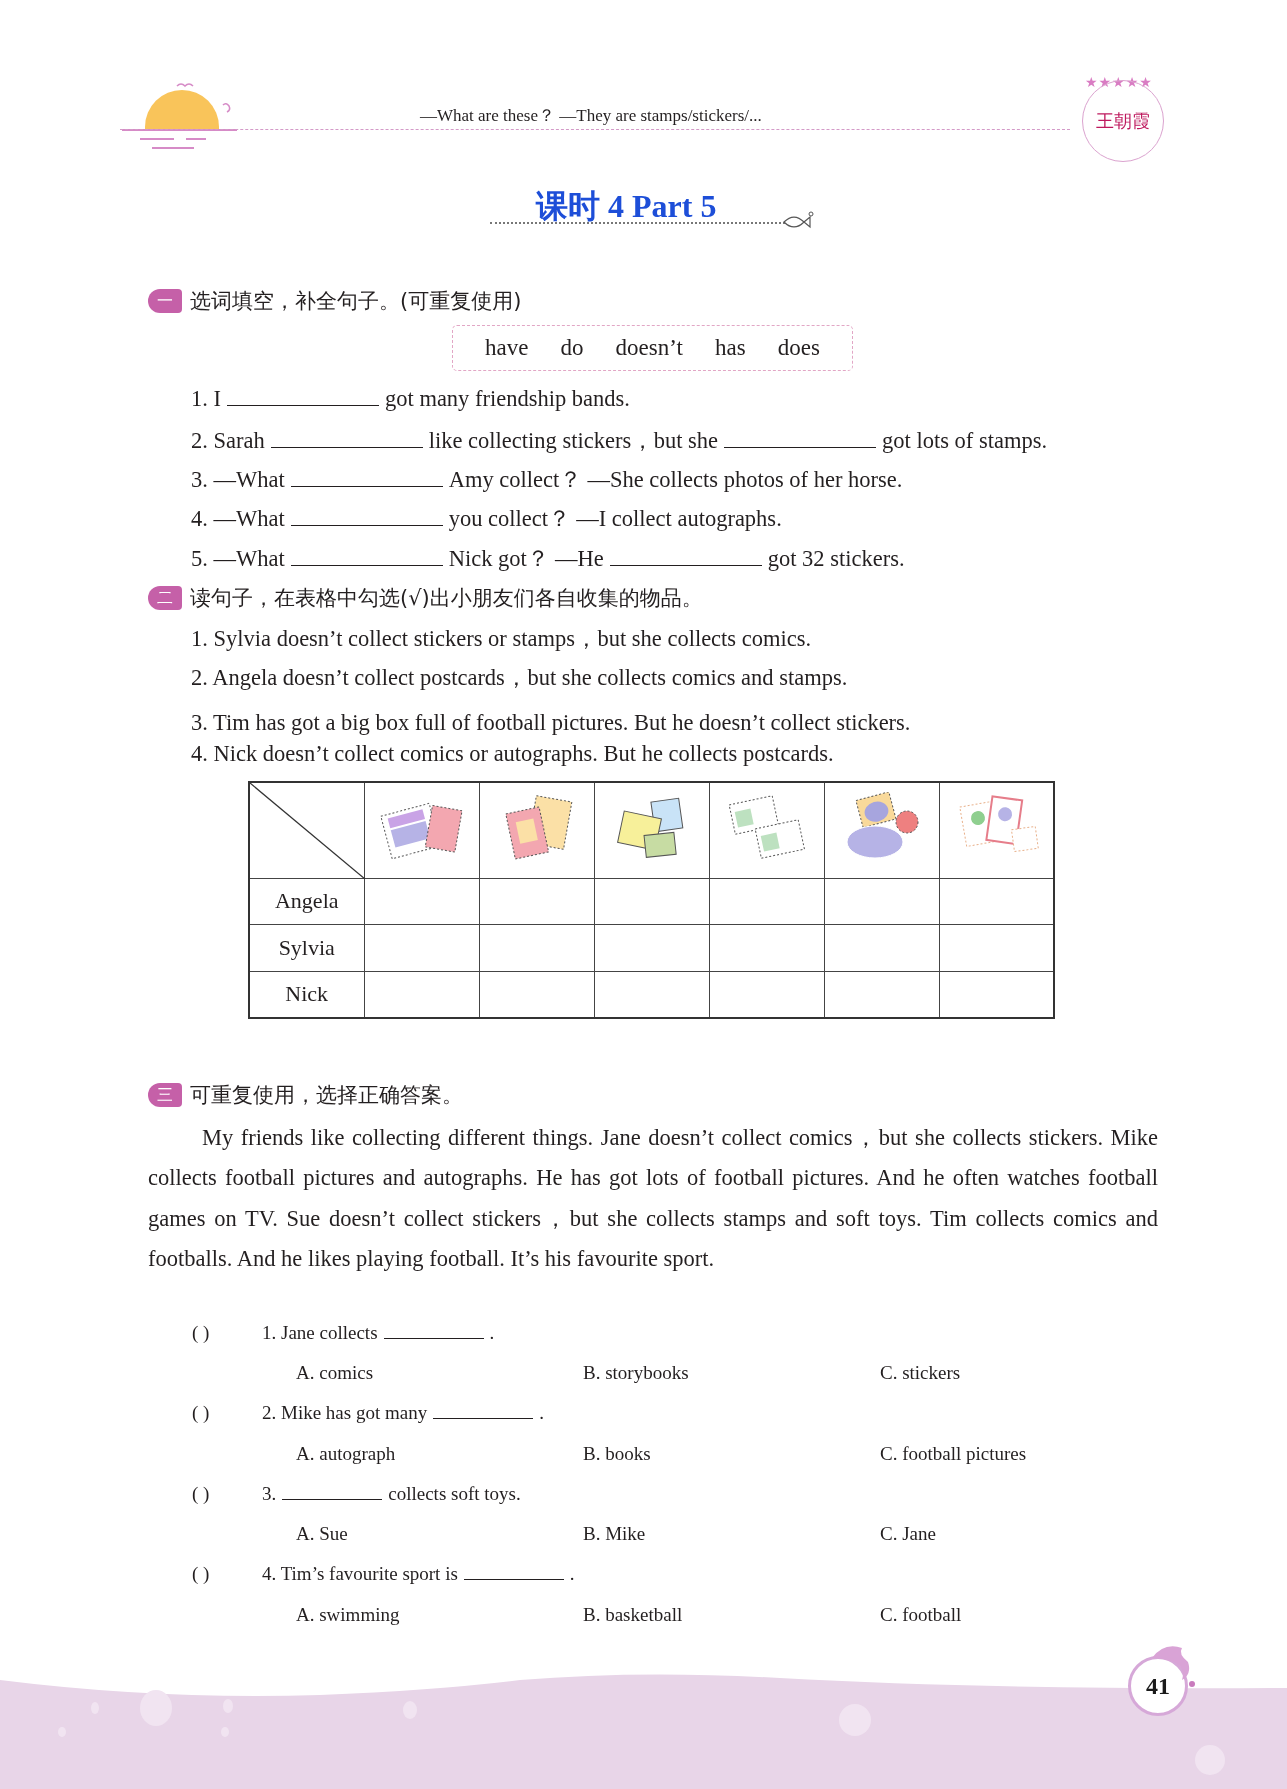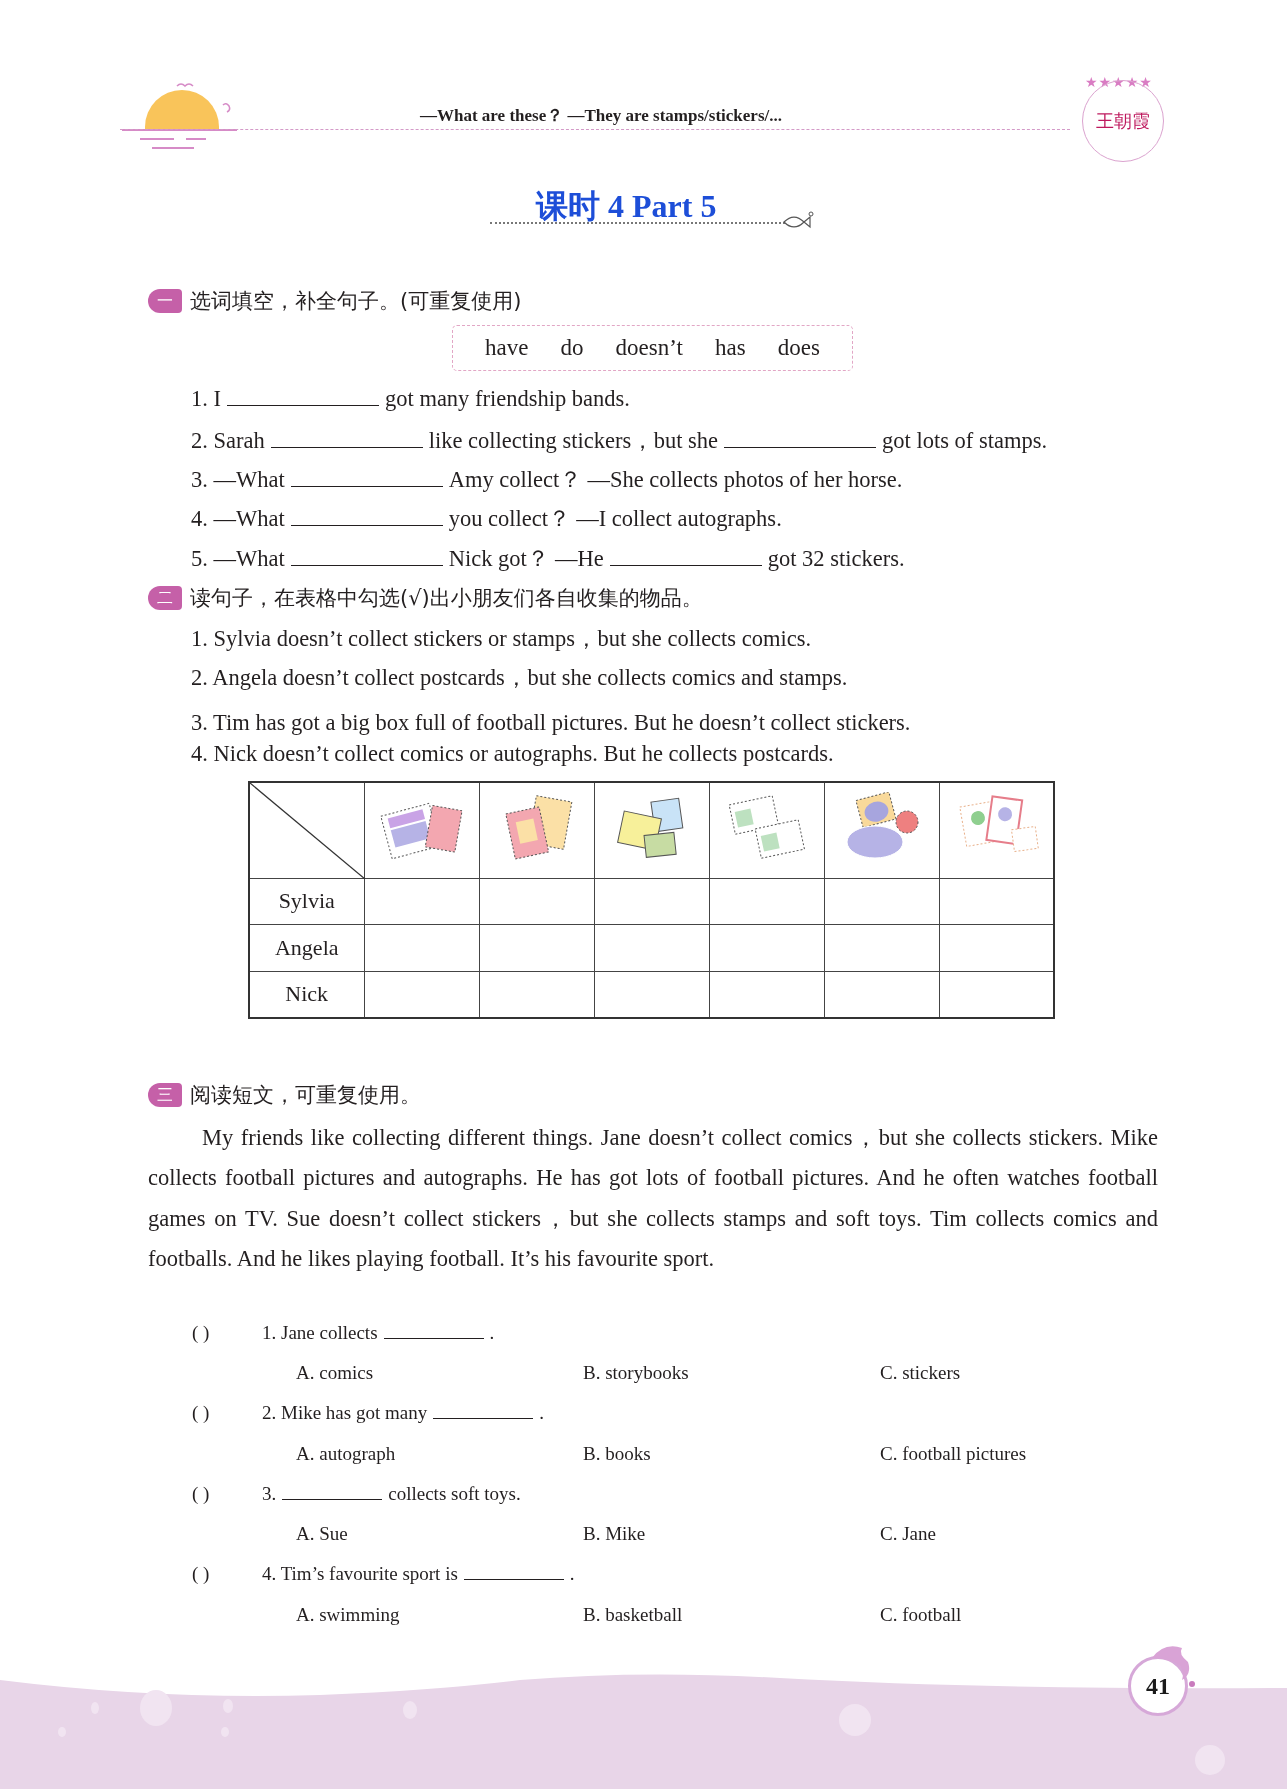--- a/index.html
+++ b/index.html
@@ -6,21 +6,21 @@
   body { width: 1287px; height: 1789px; background: #fff; position: relative; overflow: hidden;
          font-family: "Liberation Serif", "DejaVu Serif", serif; color: #231f20; }
   .abs { position: absolute; }
   .serif { font-family: "Liberation Serif", "DejaVu Serif", serif; }
   .sans { font-family: "DejaVu Sans", "Liberation Sans", sans-serif; }
 
   
   .header-line { left: 120px; top: 129px; width: 950px; border-top: 1.5px dashed #d49ac8; }
   .sun { left: 145px; top: 90px; width: 74px; height: 39px; background: #f9c45a; border-radius: 37px 37px 0 0; }
   .sun-line { height: 2px; background: #d68bc7; }
-  .header-text { left: 420px; top: 104px; font-size: 17px; color: #231f20; font-weight: bold; }
+  .header-text { left: 420px; top: 104px; font-size: 17px; color: #231f20; }
   .badge { left: 1082px; top: 80px; width: 82px; height: 82px; border: 1.5px solid #dba3cf; border-radius: 50%;
            display:flex; align-items:center; justify-content:center; color:#be185d; font-size: 18px; }
   .badge-stars { left: 1085px; top: 74px; color: #d97cc3; font-size: 14px; letter-spacing: 1px; }
 
   
   .title { left: 536px; top: 185px; font-size: 32px; font-weight: bold; color: #1d4ed8; }
   .title-line { left: 490px; top: 222px; width: 295px; border-top: 2px dotted #777; }
   .fish { left: 784px; top: 210px; font-size: 20px; color: #555; }
 
   
@@ -192,30 +192,30 @@
               <rect x="38" y="6" width="30" height="44" fill="#fff" stroke="#e67d8a" stroke-width="2"></rect>
               <circle cx="53" cy="22" r="7" fill="#b6b3e6"></circle>
             </g>
         <g transform="rotate(-8 74 48)">
               <rect x="62" y="36" width="24" height="22" fill="#fff" stroke="#e8b08a" stroke-dasharray="2,2"></rect>
             </g>
       </svg>
     </td>
   </tr>
   <tr class="row">
+    <td>Angela</td>
+    <td></td>
+        <td></td>
+        <td></td>
+        <td></td>
+        <td></td>
+        <td></td>
+  </tr>
+  <tr class="row">
     <td>Sylvia</td>
-    <td></td>
-        <td></td>
-        <td></td>
-        <td></td>
-        <td></td>
-        <td></td>
-  </tr>
-  <tr class="row">
-    <td>Angela</td>
     <td></td>
         <td></td>
         <td></td>
         <td></td>
         <td></td>
         <td></td>
   </tr>
   <tr class="row">
     <td>Nick</td>
     <td></td>
@@ -223,21 +223,21 @@
         <td></td>
         <td></td>
         <td></td>
         <td></td>
   </tr>
 </tbody>
   </table>
 
 <div class="abs sec sans" style="left:148px;top:1081px;">
   <span class="sec-tag">三</span>
-  <span>阅读短文，可重复使用。</span>
+  <span>可重复使用，选择正确答案。</span>
 </div>
 <div class="abs para" style="text-indent:54px;">My friends like collecting different things. Jane doesn’t collect comics，but she collects stickers. Mike collects football pictures and autographs. He has got lots of football pictures. And he often watches football games on TV. Sue doesn’t collect stickers，but she collects stamps and soft toys. Tim collects comics and footballs. And he likes playing football. It’s his favourite sport.</div>
 
 <div class="abs q" style="left:192px;top:1322px;">
   <span style="display:inline-block;width:70px;">(        )</span><span>1. Jane collects</span><span class="blank" style="width:100px"></span><span>.</span>
 </div>
 <div class="abs q" style="left:296px;top:1362px;">A. comics</div>
 <div class="abs q" style="left:583px;top:1362px;">B. storybooks</div>
 <div class="abs q" style="left:880px;top:1362px;">C. stickers</div>
 

